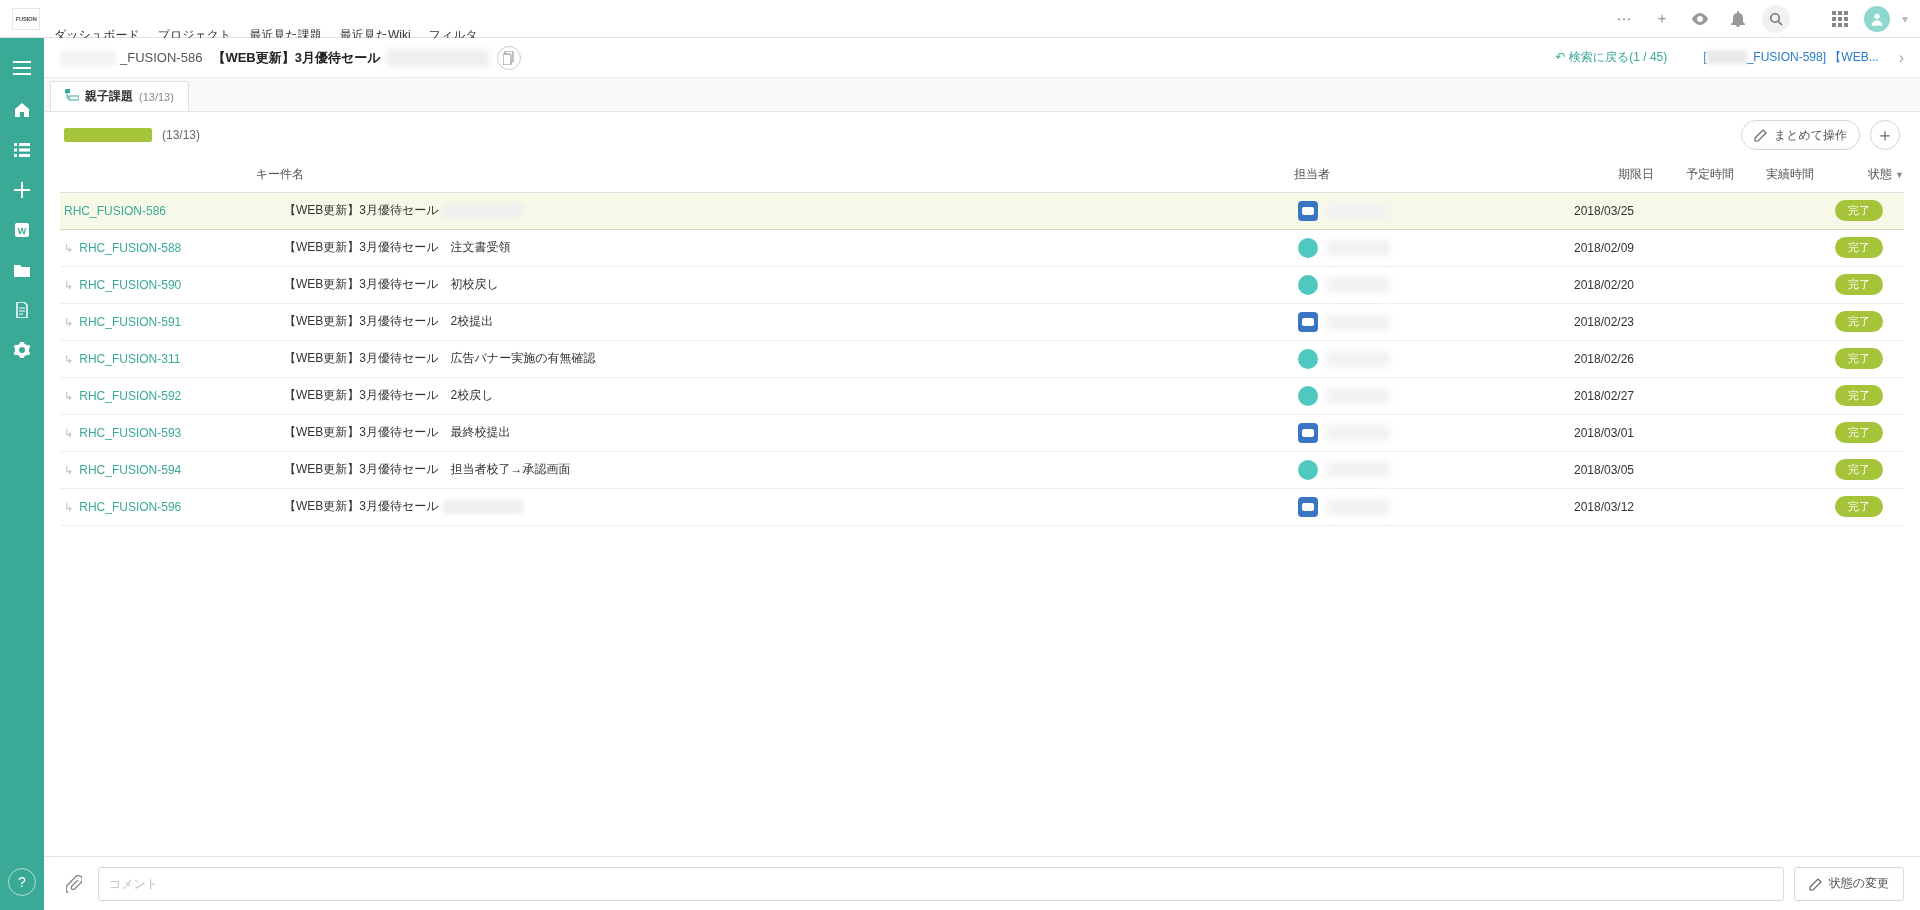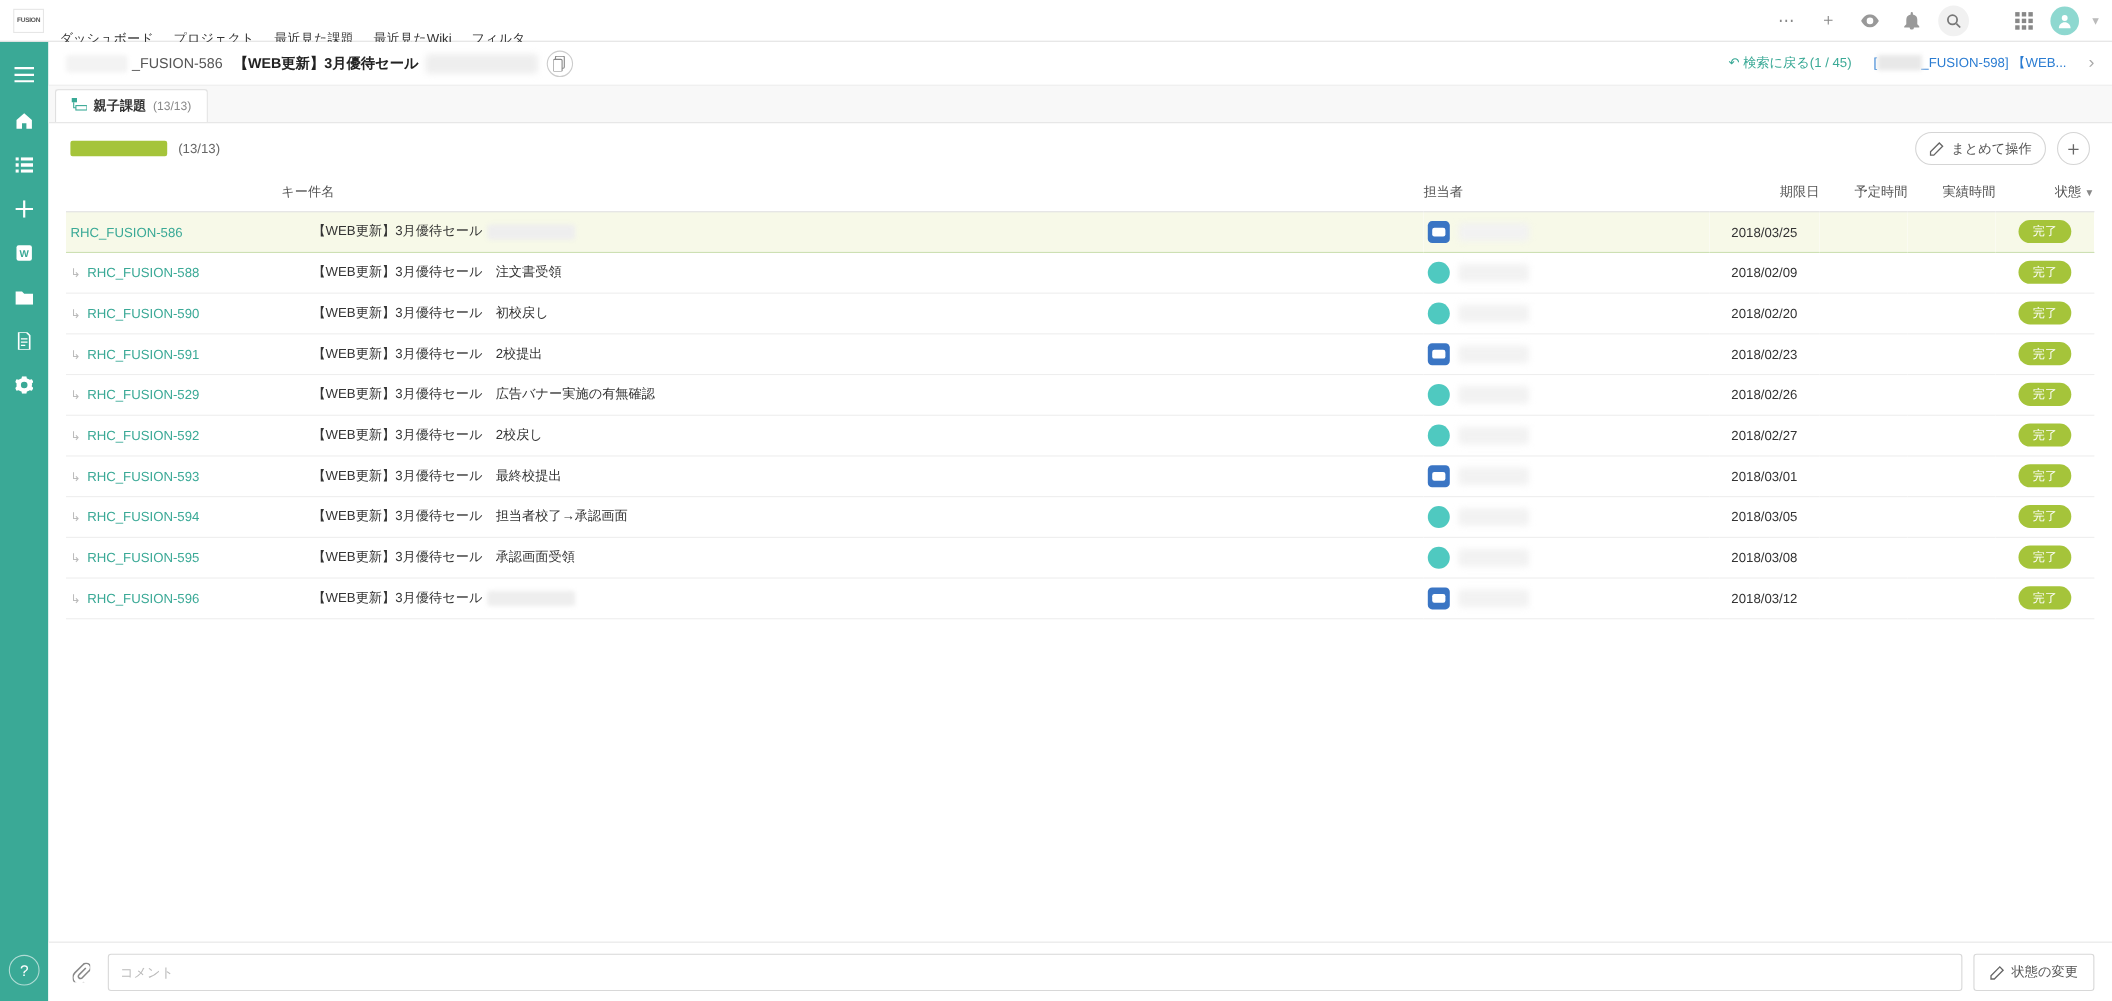--- a/index.html
+++ b/index.html
@@ -35,21 +35,21 @@
 
 .issue-header { height: 40px; display: flex; align-items: center; padding: 0 16px; border-bottom: 1px solid #eaeaea; }
 .issue-key-prefix { background: #f3f3f3; color: #f3f3f3; border-radius: 3px; padding: 1px 12px; margin-right: 4px; font-size: 12px; filter: blur(2px); }
 .issue-key-rest { color: #555; font-size: 13px; margin-right: 10px; }
 .issue-title { color: #222; font-weight: bold; font-size: 13px; }
 .issue-title-blur { background: #eee; color: #eee; border-radius: 3px; padding: 2px 30px; margin-left: 6px; filter: blur(3px); }
 .copy-btn { width: 24px; height: 24px; border: 1px solid #ccc; border-radius: 50%; display: flex; align-items: center; justify-content: center; margin-left: 8px; cursor: pointer; color: #777; font-size: 12px; }
 .issue-header-right { margin-left: auto; display: flex; align-items: center; gap: 20px; font-size: 12px; }
 .back-link { color: #3aa996; cursor: pointer; }
 .back-link::before { content: "↶ "; }
-.nav-link { color: #2a7cd2; cursor: pointer; }
+.nav-link { color: #2a7cd2; cursor: pointer; margin-left: 16px; }
 .nav-link .blur { background: #e8e8e8; color: #e8e8e8; padding: 0 8px; filter: blur(2px); }
 .nav-arrow { color: #aaa; cursor: pointer; font-size: 16px; }
 
 
 .tab-row { height: 34px; border-bottom: 1px solid #e5e5e5; display: flex; align-items: flex-end; padding: 0 6px; background: #f8f8f8; }
 .tab { height: 30px; padding: 0 14px; display: flex; align-items: center; gap: 6px; background: #fff; border: 1px solid #e0e0e0; border-bottom: none; border-radius: 3px 3px 0 0; cursor: pointer; }
 .tab .tab-icon { color: #3aa996; font-size: 12px; }
 .tab .tab-label { font-weight: bold; font-size: 12px; }
 .tab .tab-count { color: #888; font-size: 11px; }
 
@@ -313,21 +313,21 @@
                   <div class="av robot"></div>
                   <span class="assignee-name">xxxx</span>
                 </div>
               </td>
               <td class="center">2018/02/23</td>
               <td class="center"></td>
               <td class="center"></td>
               <td class="center"><span class="status-pill">完了</span></td>
             </tr>
             <tr>
-              <td><span class="child-arrow">↳</span><span class="key-link">RHC_FUSION-529</span></td>
+              <td><span class="child-arrow">↳</span><span class="key-link">RHC_FUSION-311</span></td>
               <td><span>【WEB更新】3月優待セール　広告バナー実施の有無確認</span></td>
               <td>
                 <div class="assignee">
                   <div class="av teal"></div>
                   <span class="assignee-name">xxxx</span>
                 </div>
               </td>
               <td class="center">2018/02/26</td>
               <td class="center"></td>
               <td class="center"></td>
@@ -364,34 +364,20 @@
             <tr>
               <td><span class="child-arrow">↳</span><span class="key-link">RHC_FUSION-594</span></td>
               <td><span>【WEB更新】3月優待セール　担当者校了→承認画面</span></td>
               <td>
                 <div class="assignee">
                   <div class="av teal"></div>
                   <span class="assignee-name">xxxx</span>
                 </div>
               </td>
               <td class="center">2018/03/05</td>
-              <td class="center"></td>
-              <td class="center"></td>
-              <td class="center"><span class="status-pill">完了</span></td>
-            </tr>
-            <tr>
-              <td><span class="child-arrow">↳</span><span class="key-link">RHC_FUSION-595</span></td>
-              <td><span>【WEB更新】3月優待セール　承認画面受領</span></td>
-              <td>
-                <div class="assignee">
-                  <div class="av teal"></div>
-                  <span class="assignee-name">xxxx</span>
-                </div>
-              </td>
-              <td class="center">2018/03/08</td>
               <td class="center"></td>
               <td class="center"></td>
               <td class="center"><span class="status-pill">完了</span></td>
             </tr>
             <tr>
               <td><span class="child-arrow">↳</span><span class="key-link">RHC_FUSION-596</span></td>
               <td><span>【WEB更新】3月優待セール</span><span class="subject-blur"></span></td>
               <td>
                 <div class="assignee">
                   <div class="av robot"></div>

